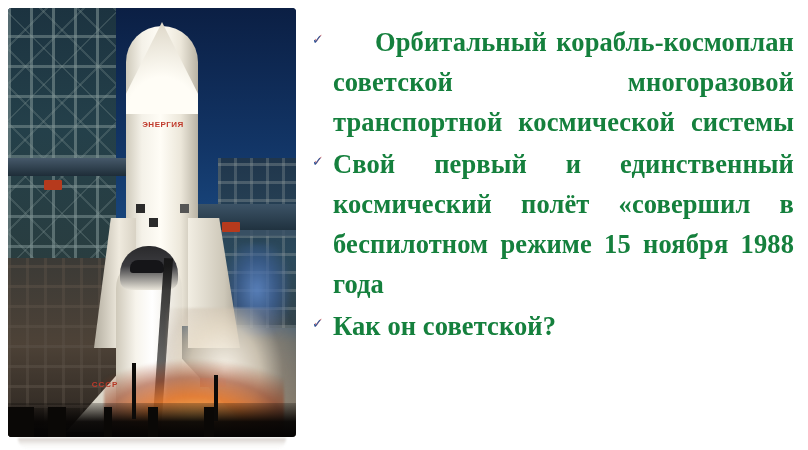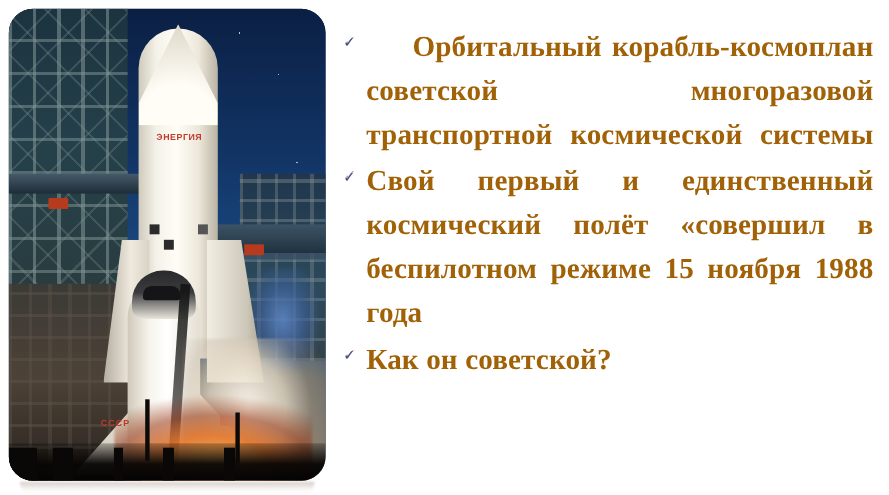--- a/index.html
+++ b/index.html
@@ -20,21 +20,21 @@
     background: #ffffff;
   }
 
   
   #photo-frame {
     position: absolute;
     left: 8px;
     top: 8px;
     width: 288px;
     height: 429px;
-    border-radius: 22px;
+    border-radius: 4px;
     overflow: hidden;
     background: #0d2140;
   }
   .photo-layer { position: absolute; inset: 0; }
 
   
   .sky {
     background: linear-gradient(180deg,#0b1f44 0%, #123566 32%, #1a4a82 55%, #2a5a8e 66%, #6d6f6a 78%, #8d7f6c 100%);
   }
   
@@ -230,21 +230,21 @@
     width: 21px;
     padding-top: 11px;
     line-height: 1;
     font-family: "DejaVu Sans", sans-serif;
     font-size: 13px;
     color: #2f5597;
     text-shadow: 1px -1px 0 rgba(200,40,40,.55);
   }
   .bullet-text {
     flex: 1 1 auto;
-    color: #a16207;
+    color: #15803d;
     font-family: "Liberation Serif", serif;
     font-weight: bold;
     font-size: 26.5px;
     line-height: 40px;
     text-align: justify;
     text-justify: inter-word;
     letter-spacing: .1px;
   }
   
   .bullet-text.justify-all { text-align-last: justify; }

